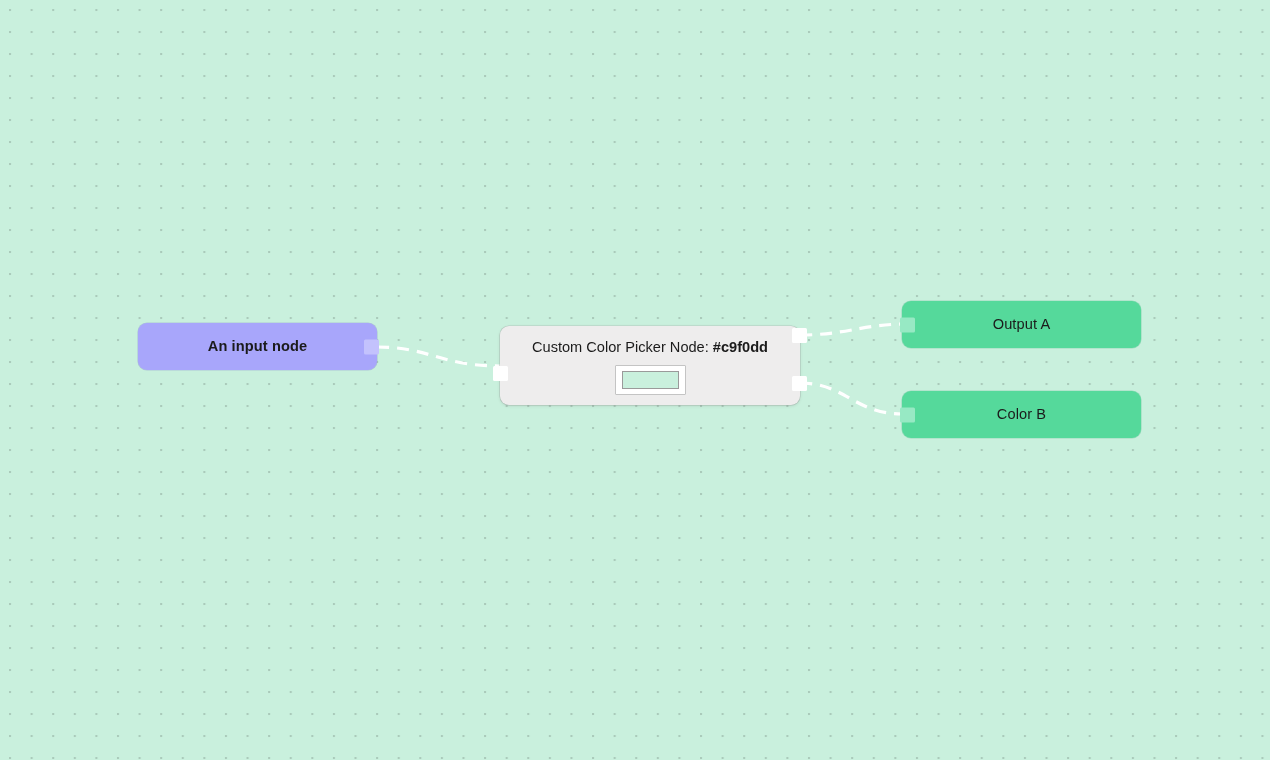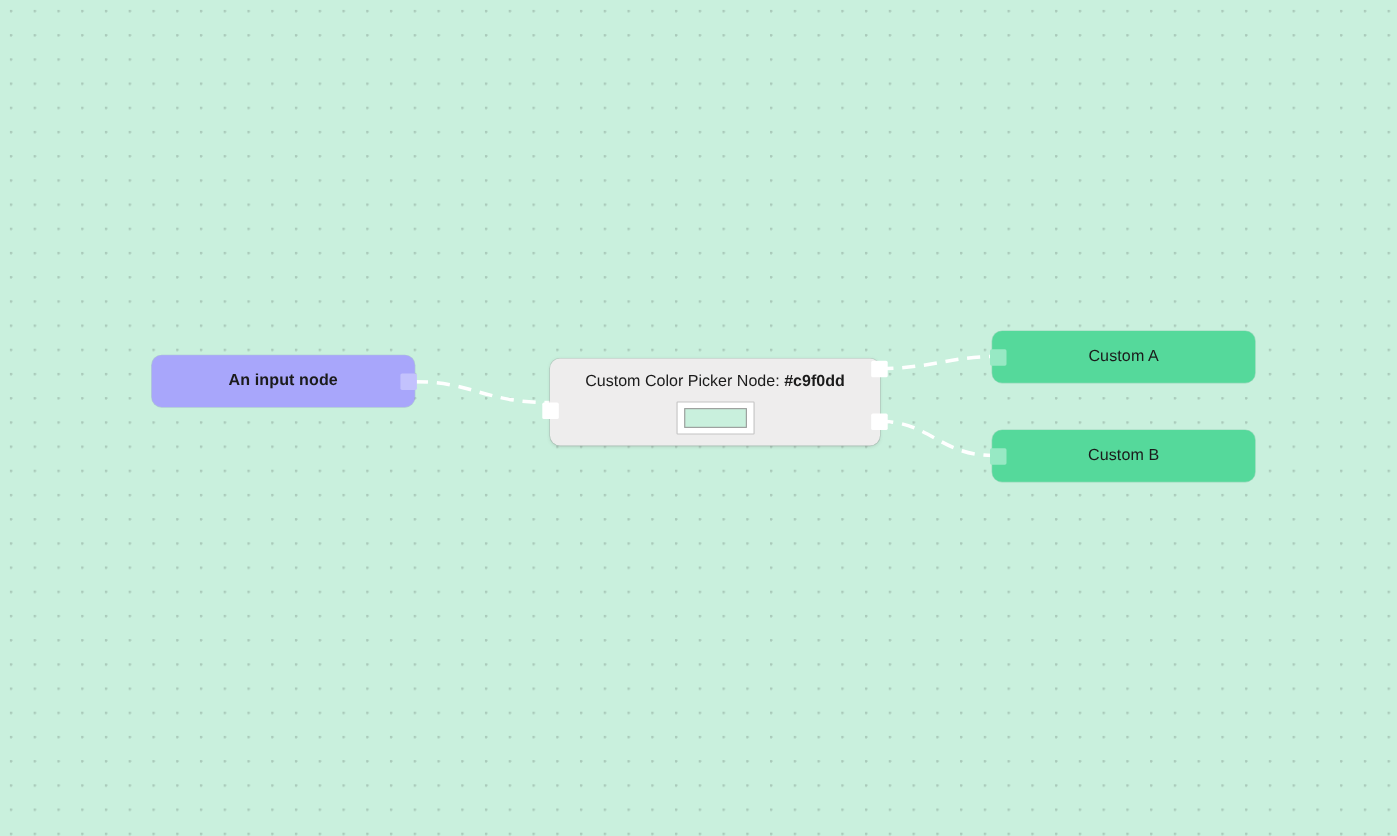--- a/index.html
+++ b/index.html
@@ -215,22 +215,22 @@
     <div id="color-input">
       <div class="swatch" style="background-color: rgb(201, 240, 221);"></div>
     </div>
 
     <div class="handle-white" id="handle-cp-target"></div>
     <div class="handle-white" id="handle-cp-source-a"></div>
     <div class="handle-white" id="handle-cp-source-b"></div>
   </div>
 
   <div class="node node-output" id="node-output-a">
-    <span class="node-label">Custom A</span>
+    <span class="node-label">Output A</span>
     <div class="handle handle-output-left"></div>
   </div>
 
   <div class="node node-output" id="node-output-b">
-    <span class="node-label">Custom B</span>
+    <span class="node-label">Color B</span>
     <div class="handle handle-output-left"></div>
   </div>
 
 </div>
 
 </body></html>

